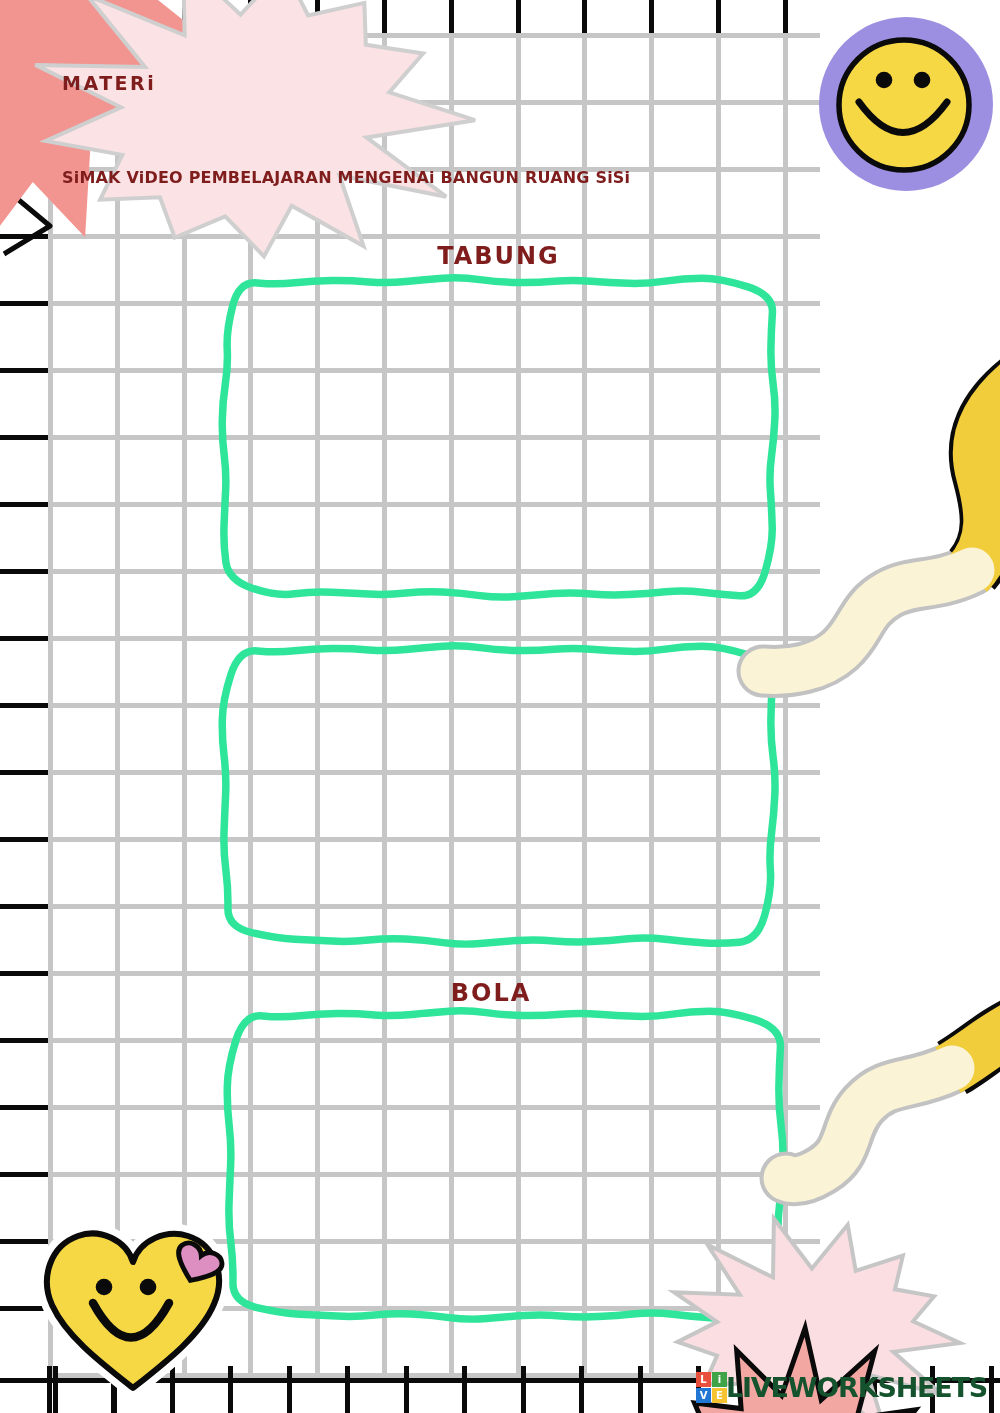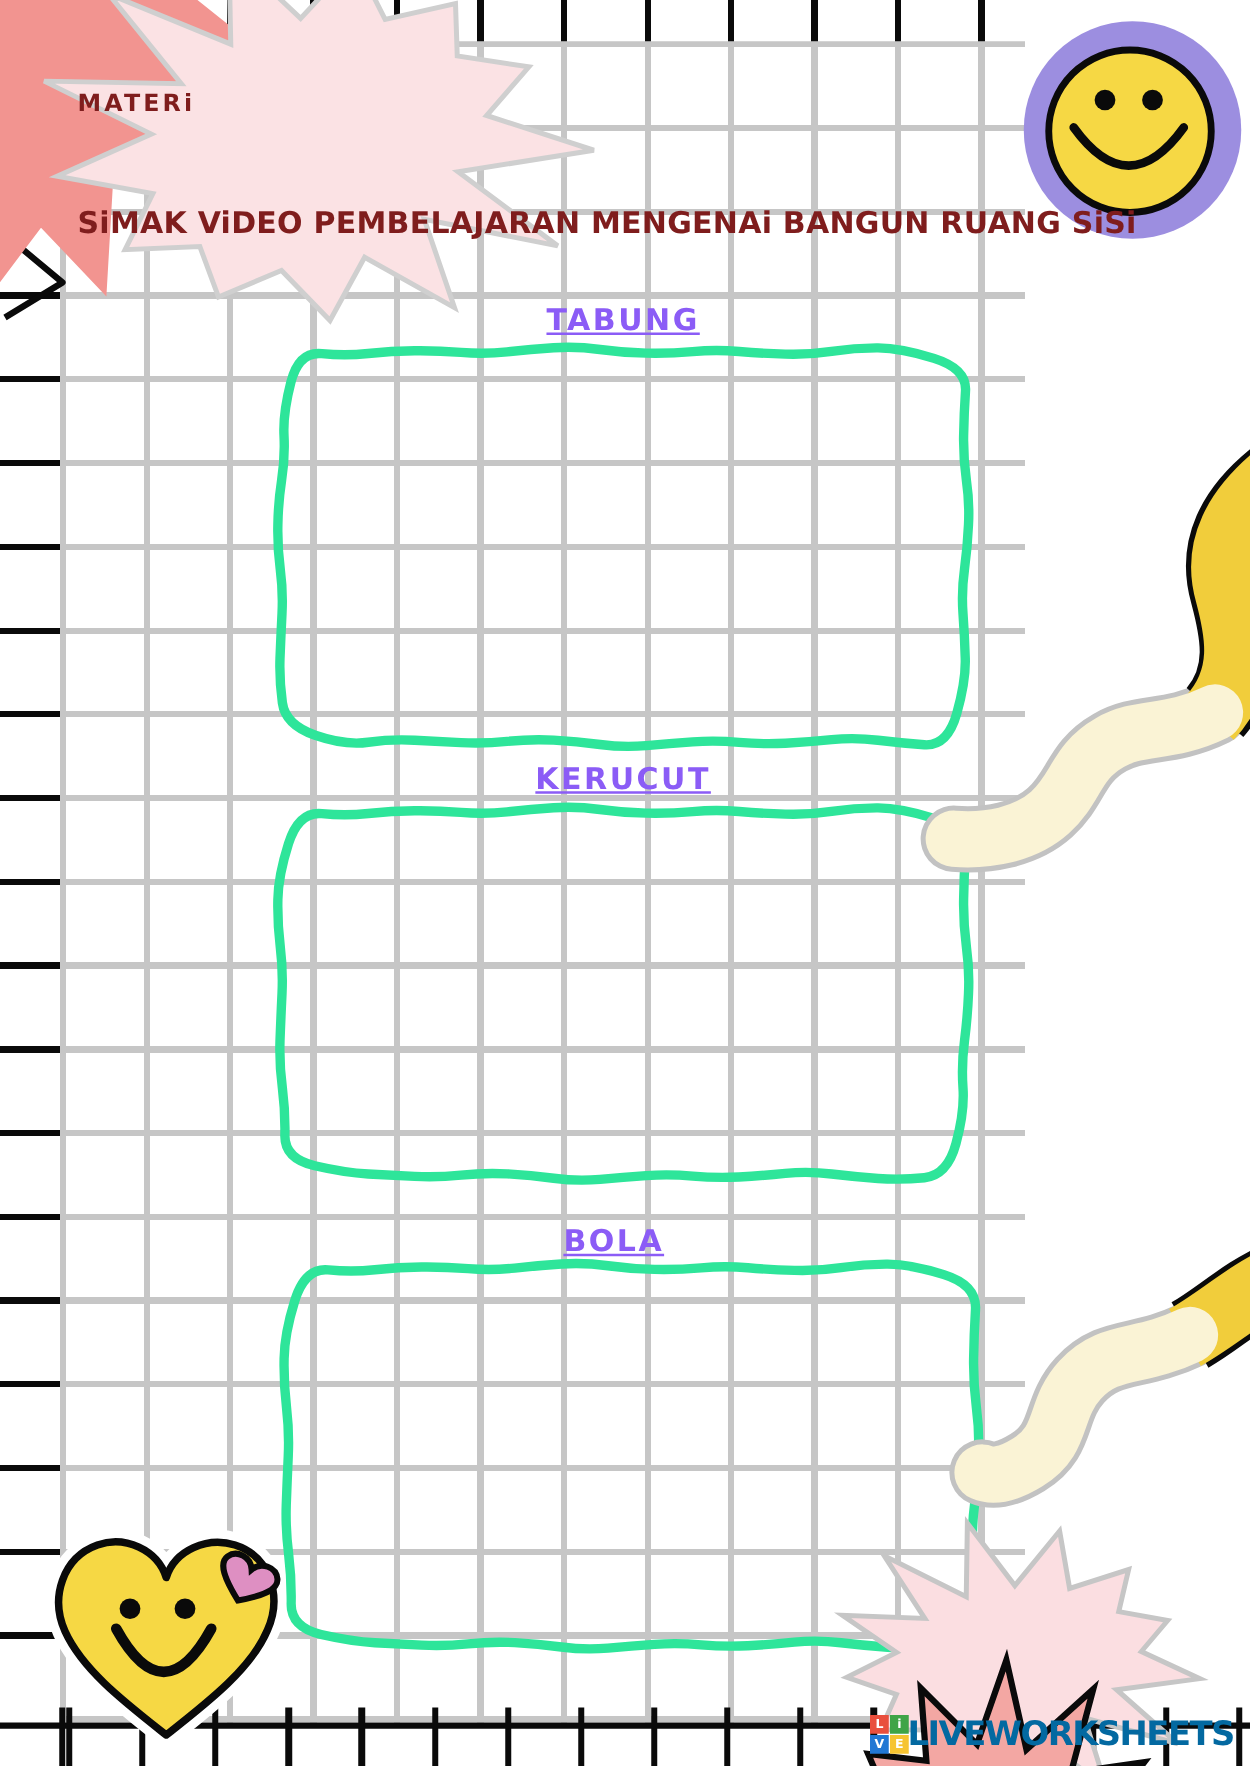--- a/index.html
+++ b/index.html
@@ -14,42 +14,42 @@
     background-image:repeating-linear-gradient(to right,#0a0a0a 0 5px,transparent 5px 66.8px);}
   .left-band{position:absolute;left:0;top:33px;width:48px;height:1333px;z-index:1;
     background-image:repeating-linear-gradient(to bottom,#0a0a0a 0 5px,transparent 5px 67px);}
   .bottom-band{position:absolute;left:0;top:1366px;width:1000px;height:47px;z-index:1;
     background-image:repeating-linear-gradient(to right,#0a0a0a 0 5px,transparent 5px 58.5px);
     background-position:53px 0;}
   .bb-line{position:absolute;left:0;top:1378px;width:1000px;height:5px;background:#0a0a0a;z-index:1;}
   
   .txt{position:absolute;color:#7f1d1d;font-weight:800;z-index:5;white-space:nowrap;}
   .materi{left:62px;top:72px;font-size:19px;letter-spacing:2.5px;}
-  .instr{left:62px;top:160px;font-size:24px;letter-spacing:0.2px;line-height:36px;}
-  .sec-label{position:absolute;color:#8b5cf6;font-weight:800;z-index:5;text-align:center;
-             font-size:24px;letter-spacing:2px;text-decoration:underline;}
+  .instr{left:62px;top:160px;font-size:16px;letter-spacing:0.2px;line-height:36px;}
+  .sec-label{position:absolute;color:#7f1d1d;font-weight:800;z-index:5;text-align:center;
+             font-size:24px;letter-spacing:2px;}
   .lbl-tabung{left:225px;width:547px;top:242px;}
   .lbl-kerucut{left:225px;width:547px;top:609px;}
   .lbl-bola{left:216px;width:550px;top:979px;}
   .video-area{position:absolute;z-index:2;background:transparent;}
   .va-1{left:225px;top:281px;width:547px;height:313px;}
   .va-2{left:225px;top:649px;width:547px;height:292px;}
   .va-3{left:230px;top:1014px;width:550px;height:302px;}
   
   #deco{position:absolute;left:0;top:0;z-index:4;pointer-events:none;}
   
   .footer{position:absolute;left:696px;top:1372px;display:flex;align-items:center;z-index:6;}
   .logo-grid{display:grid;grid-template-columns:15px 15px;grid-template-rows:15px 15px;gap:1px;}
   .logo-grid span{display:flex;align-items:center;justify-content:center;color:#fff;
                   font-size:10px;font-weight:800;line-height:1;}
   .lg-l{background:#e94f3d;}
   .lg-i{background:#3fa447;}
   .lg-v{background:#2277d4;}
   .lg-e{background:#f6c431;color:#fff;}
-  .brand{color:#0369a1;font-weight:800;font-size:27px;letter-spacing:-1.2px;margin-left:-1px;
+  .brand{color:#14532d;font-weight:800;font-size:27px;letter-spacing:-1.2px;margin-left:-1px;
          white-space:nowrap;}
 </style>
 </head>
 <body>
 
 <div class="canvas">
 
   <div class="sheet"></div>
   <div class="top-band"></div>
   <div class="left-band"></div>
@@ -100,21 +100,20 @@
         <polygon points="959.9,1342.9 893.3,1351.8 942.3,1395.0 867.6,1374.4 885.5,1431.2 833.0,1390.1 812.1,1437.3 789.3,1395.5 748.9,1417.3 744.9,1383.9 704.7,1383.7 717.1,1355.6 677.5,1341.9 717.2,1321.9 674.0,1292.2 739.8,1294.7 707.4,1244.6 773.0,1277.4 773.9,1218.6 811.9,1268.5 847.7,1224.8 855.7,1270.8 902.9,1255.6 895.0,1289.3 934.1,1296.4 913.1,1321.2" fill="#fbdee1" stroke="#c6c6c6" stroke-width="4"></polygon>
         <polygon points="922.3,1476.2 878.0,1495.2 911.9,1543.6 850.0,1526.1 863.0,1596.9 813.9,1542.3 791.0,1610.3 773.5,1544.4 727.1,1579.8 733.3,1527.1 690.9,1524.9 708.0,1488.9 681.0,1464.1 711.4,1442.7 694.5,1403.1 741.1,1408.6 736.7,1350.5 781.6,1395.5 805.1,1328.0 821.2,1399.7 874.6,1351.4 856.8,1418.1 915.4,1409.8 882.5,1452.3" fill="#f3a7a3" stroke="#0a0a0a" stroke-width="5"></polygon>
       </g>
     </svg>
 
   <div class="txt materi">MATERi</div>
   <div class="txt instr">
     <div>SiMAK ViDEO PEMBELAJARAN MENGENAi BANGUN RUANG SiSi</div>
   </div>
   <div class="sec-label lbl-tabung">TABUNG</div>
-  <div class="sec-label lbl-kerucut">KERUCUT</div>
   <div class="sec-label lbl-bola">BOLA</div>
 
   <div class="footer">
     <div class="logo-grid">
       <span class="lg-l">L</span>
       <span class="lg-i">i</span>
       <span class="lg-v">V</span>
       <span class="lg-e">E</span>
     </div>
     <div class="brand">LIVEWORKSHEETS</div>

